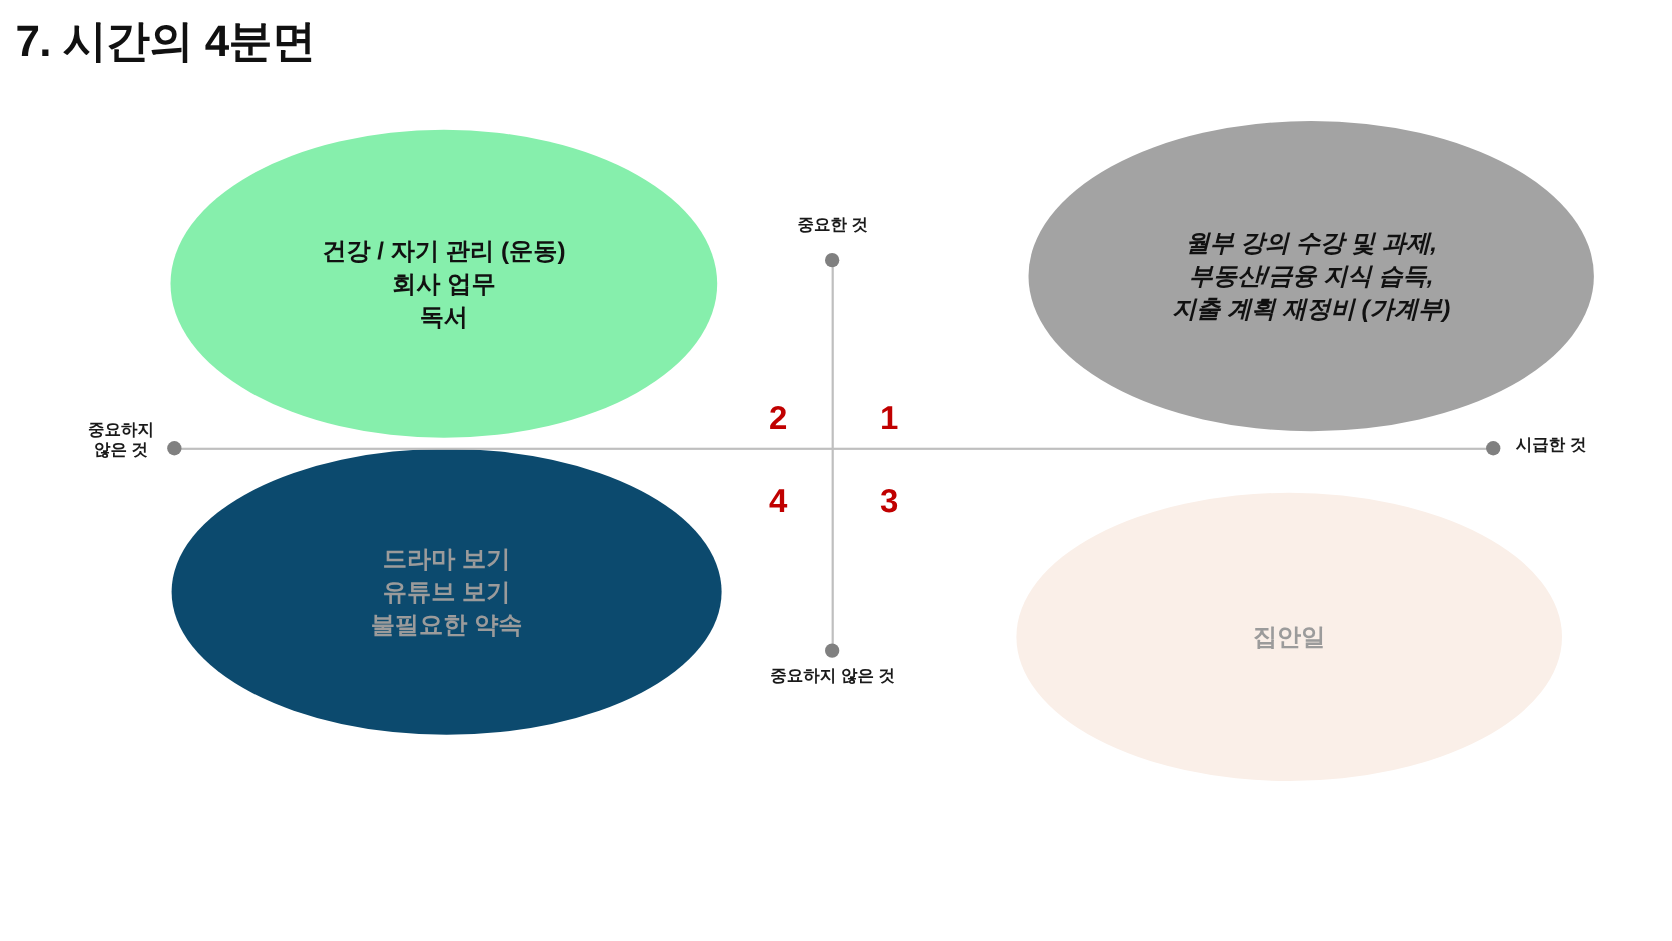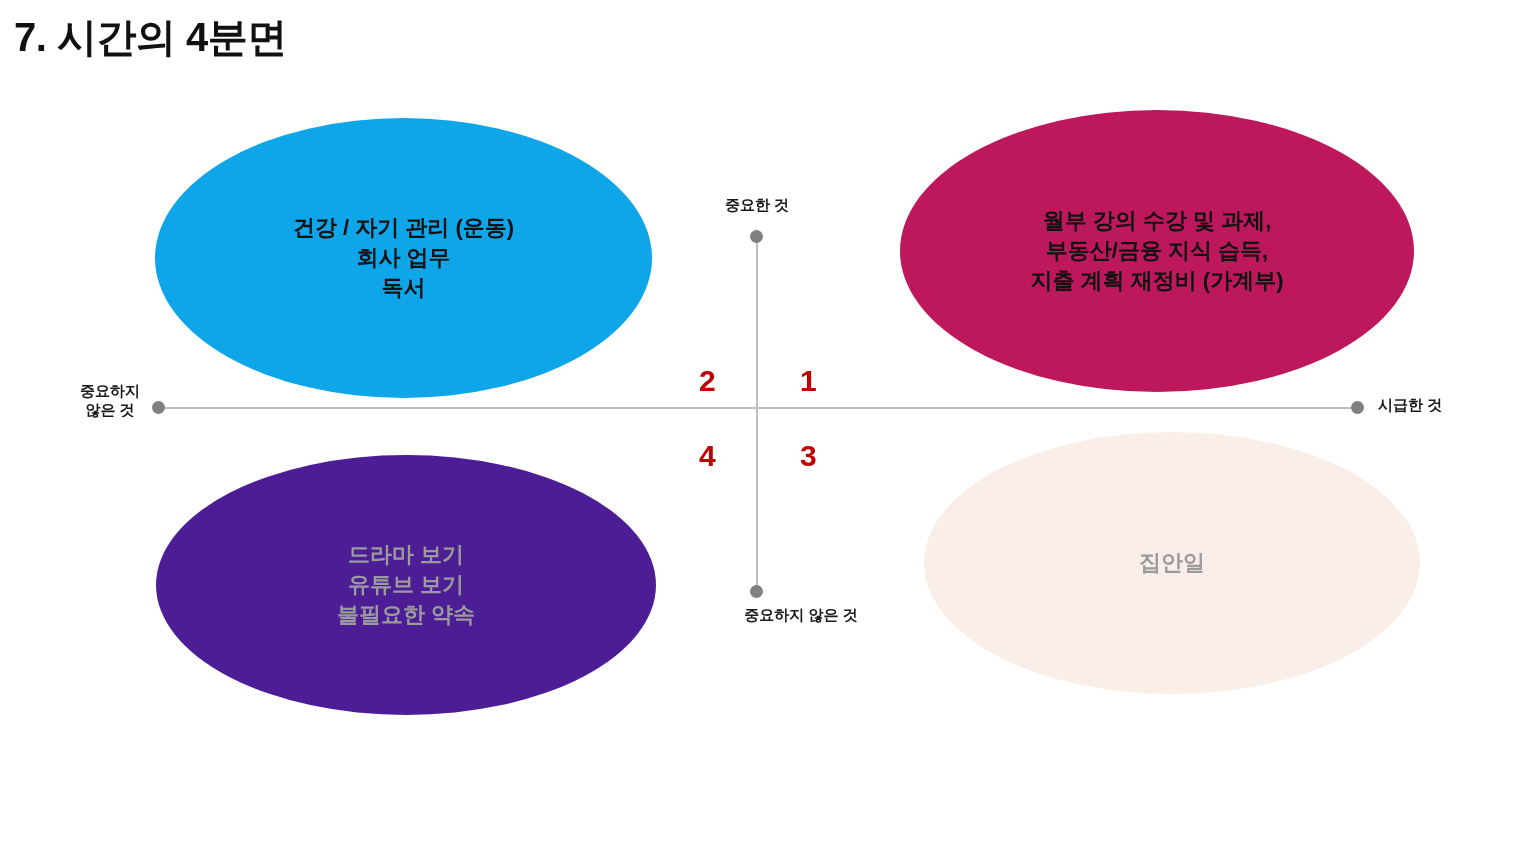--- a/index.html
+++ b/index.html
@@ -70,21 +70,20 @@
     left: 757px;
     top: 196px;
     transform: translateX(-50%);
     text-align: center;
   }
   #label-bottom {
     left: 757px;
     top: 606px;
     transform: translateX(-50%);
     text-align: center;
-    margin-left: 44px;
   }
   #label-left {
     left: 140px;
     top: 382px;
     transform: translateX(-100%);
     text-align: center;
   }
   #label-left .l2 { display: block; }
   #label-right {
     left: 1378px;
@@ -117,38 +116,39 @@
   .ellipse .ell-text {
     font-size: 22px;
     font-weight: bold;
     line-height: 1.35;
     padding: 0 18px;
     white-space: pre-line;
   }
 
   #ellipse-q2 {
     left: 155px;  top: 118px;  width: 497px;  height: 280px;
-    background: #0ea5e9;
+    background: #86efac;
   }
   #ellipse-q2 .ell-text { color: #111111; }
 
   #ellipse-q1 {
-    left: 900px;  top: 110px;  width: 514px;  height: 282px;
-    background: #be185d;
+    left: 935px;  top: 110px;  width: 514px;  height: 282px;
+    background: #a3a3a3;
+    font-style: italic;
   }
   #ellipse-q1 .ell-text { color: #111111; }
 
   #ellipse-q4 {
-    left: 156px;  top: 455px;  width: 500px;  height: 260px;
-    background: #4c1d95;
+    left: 156px;  top: 408px;  width: 500px;  height: 260px;
+    background: #0c4a6e;
   }
   #ellipse-q4 .ell-text { color: #9b9b9b; }
 
   #ellipse-q3 {
-    left: 924px;  top: 432px;  width: 496px;  height: 262px;
+    left: 924px;  top: 448px;  width: 496px;  height: 262px;
     background: #FAEFE8;
   }
   #ellipse-q3 .ell-text { color: #9b9b9b; }
 </style>
 </head>
 <body>
 
 <div id="slide">
 
   <div id="slide-title">7. 시간의 4분면</div>

